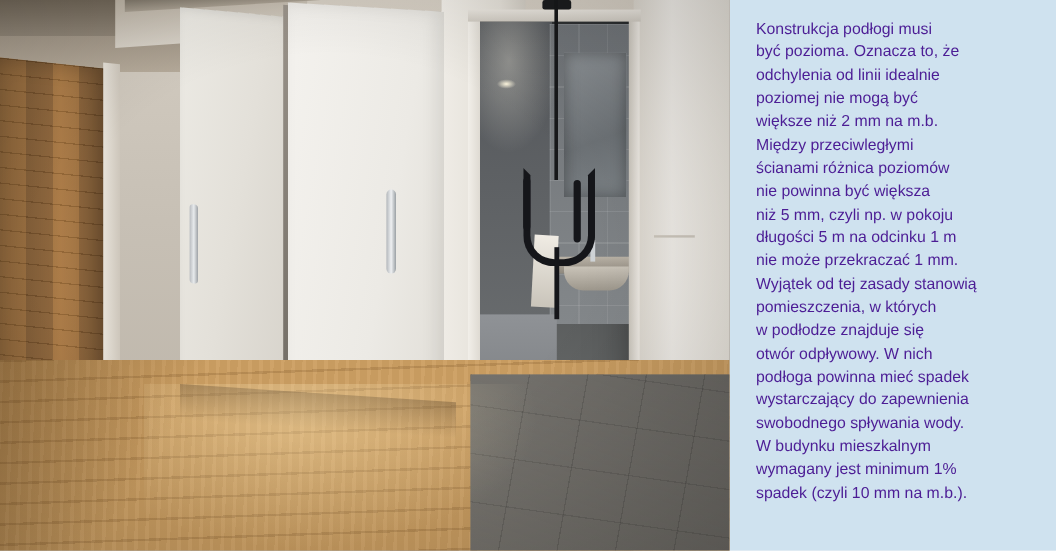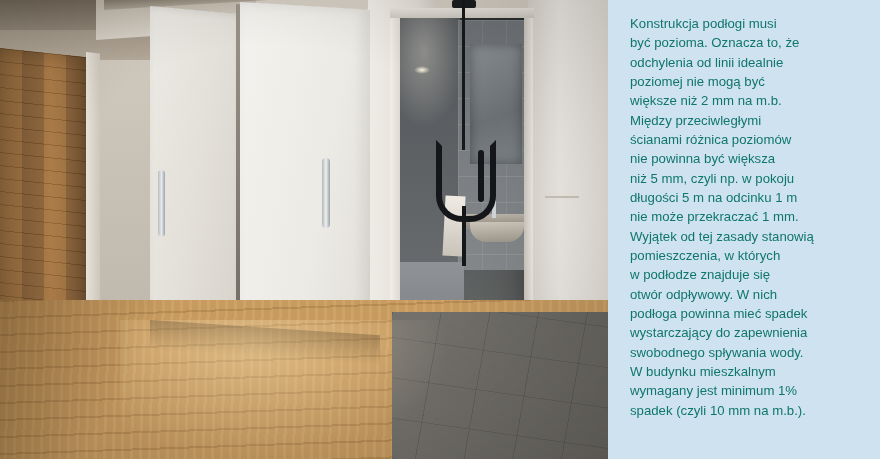--- a/index.html
+++ b/index.html
@@ -312,21 +312,21 @@
   }
   .headline {
     color: #2e7db5;
     font-size: 21px;
     font-weight: bold;
     line-height: 1.1;
     margin: 0 0 10px 0;
     letter-spacing: -0.2px;
   }
   .body-text {
-    color: #0f766e;
+    color: #4c1d95;
     font-size: 13.2px;
     line-height: 1.465;
     margin: 0;
     white-space: pre-line;
   }
 </style>
 </head>
 <body>
 
 <div class="page">

